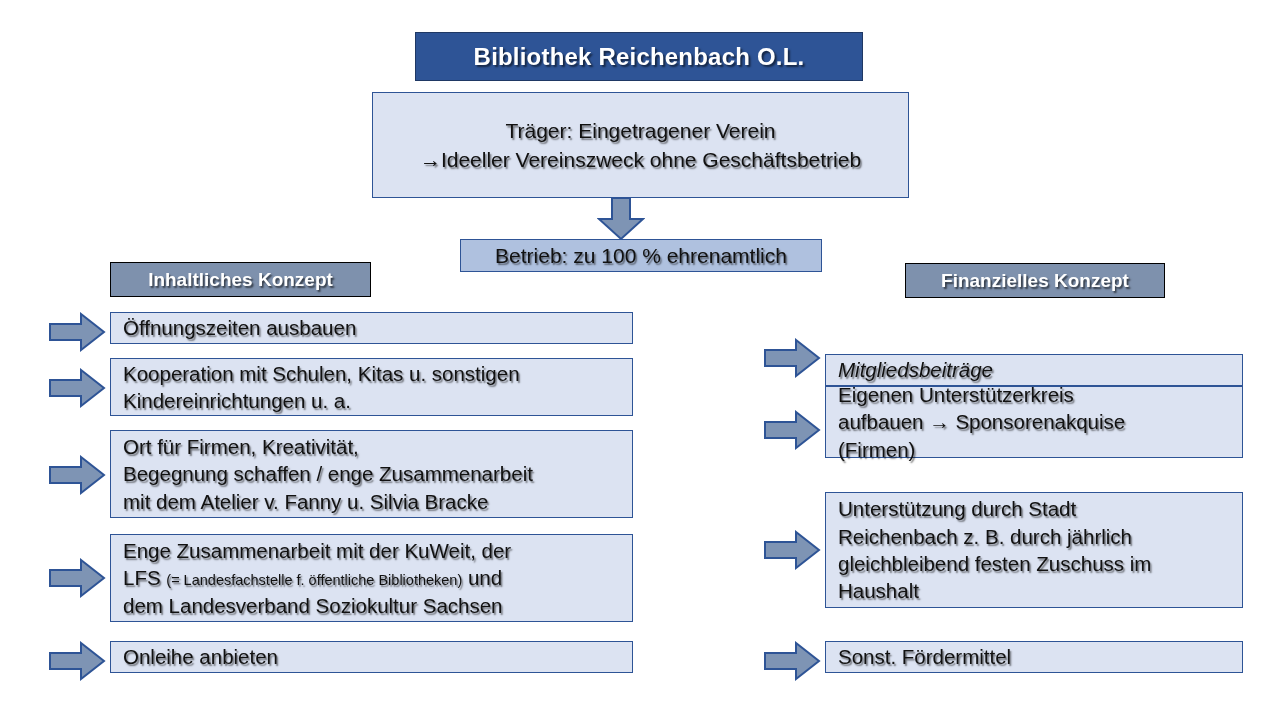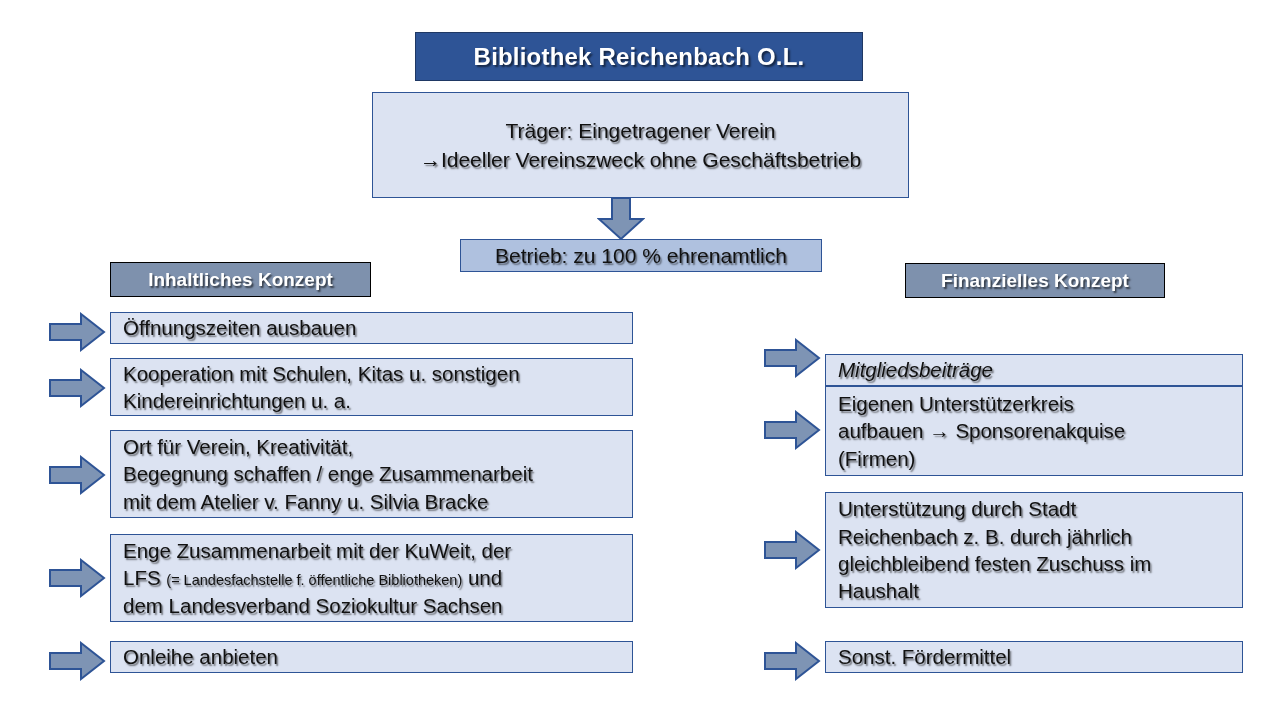--- a/index.html
+++ b/index.html
@@ -119,21 +119,21 @@
         <div class="item-box" style="left: 110px; top: 358px; width: 523px; height: 58px;">
           <div class="tx">Kooperation mit Schulen, Kitas u. sonstigen</div>
           <div class="tx">Kindereinrichtungen u. a.</div>
         </div>
       </div>
       <div class="item-row">
         <svg viewBox="0 0 58 40" class="item-arrow" style="left: 48px; top: 455px;">
           <polygon points="2,12 33,12 33,2 56,20 33,38 33,28 2,28" fill="#7E94B4" stroke="#2E5496" stroke-width="2" stroke-linejoin="miter"></polygon>
         </svg>
         <div class="item-box" style="left: 110px; top: 430px; width: 523px; height: 88px;">
-          <div class="tx">Ort für Verein, Kreativität,</div>
+          <div class="tx">Ort für Firmen, Kreativität,</div>
           <div class="tx">Begegnung schaffen / enge Zusammenarbeit</div>
           <div class="tx">mit dem Atelier v. Fanny u. Silvia Bracke</div>
         </div>
       </div>
       <div class="item-row">
         <svg viewBox="0 0 58 40" class="item-arrow" style="left: 48px; top: 558px;">
           <polygon points="2,12 33,12 33,2 56,20 33,38 33,28 2,28" fill="#7E94B4" stroke="#2E5496" stroke-width="2" stroke-linejoin="miter"></polygon>
         </svg>
         <div class="item-box" style="left: 110px; top: 534px; width: 523px; height: 88px;">
           <div class="tx">Enge Zusammenarbeit mit der KuWeit, der</div>
@@ -156,21 +156,21 @@
           <polygon points="2,12 33,12 33,2 56,20 33,38 33,28 2,28" fill="#7E94B4" stroke="#2E5496" stroke-width="2" stroke-linejoin="miter"></polygon>
         </svg>
         <div class="item-box" style="left: 825px; top: 354px; width: 418px; height: 32px; font-style: italic;">
           <div class="tx">Mitgliedsbeiträge</div>
         </div>
       </div>
       <div class="item-row">
         <svg viewBox="0 0 58 40" class="item-arrow" style="left: 763px; top: 410px;">
           <polygon points="2,12 33,12 33,2 56,20 33,38 33,28 2,28" fill="#7E94B4" stroke="#2E5496" stroke-width="2" stroke-linejoin="miter"></polygon>
         </svg>
-        <div class="item-box" style="left: 825px; top: 386px; width: 418px; height: 90px;">
+        <div class="item-box" style="left: 825px; top: 386px; width: 418px; height: 72px;">
           <div class="tx">Eigenen Unterstützerkreis</div>
           <div class="tx">aufbauen → Sponsorenakquise</div>
           <div class="tx">(Firmen)</div>
         </div>
       </div>
       <div class="item-row">
         <svg viewBox="0 0 58 40" class="item-arrow" style="left: 763px; top: 530px;">
           <polygon points="2,12 33,12 33,2 56,20 33,38 33,28 2,28" fill="#7E94B4" stroke="#2E5496" stroke-width="2" stroke-linejoin="miter"></polygon>
         </svg>
         <div class="item-box" style="left: 825px; top: 492px; width: 418px; height: 116px;">

